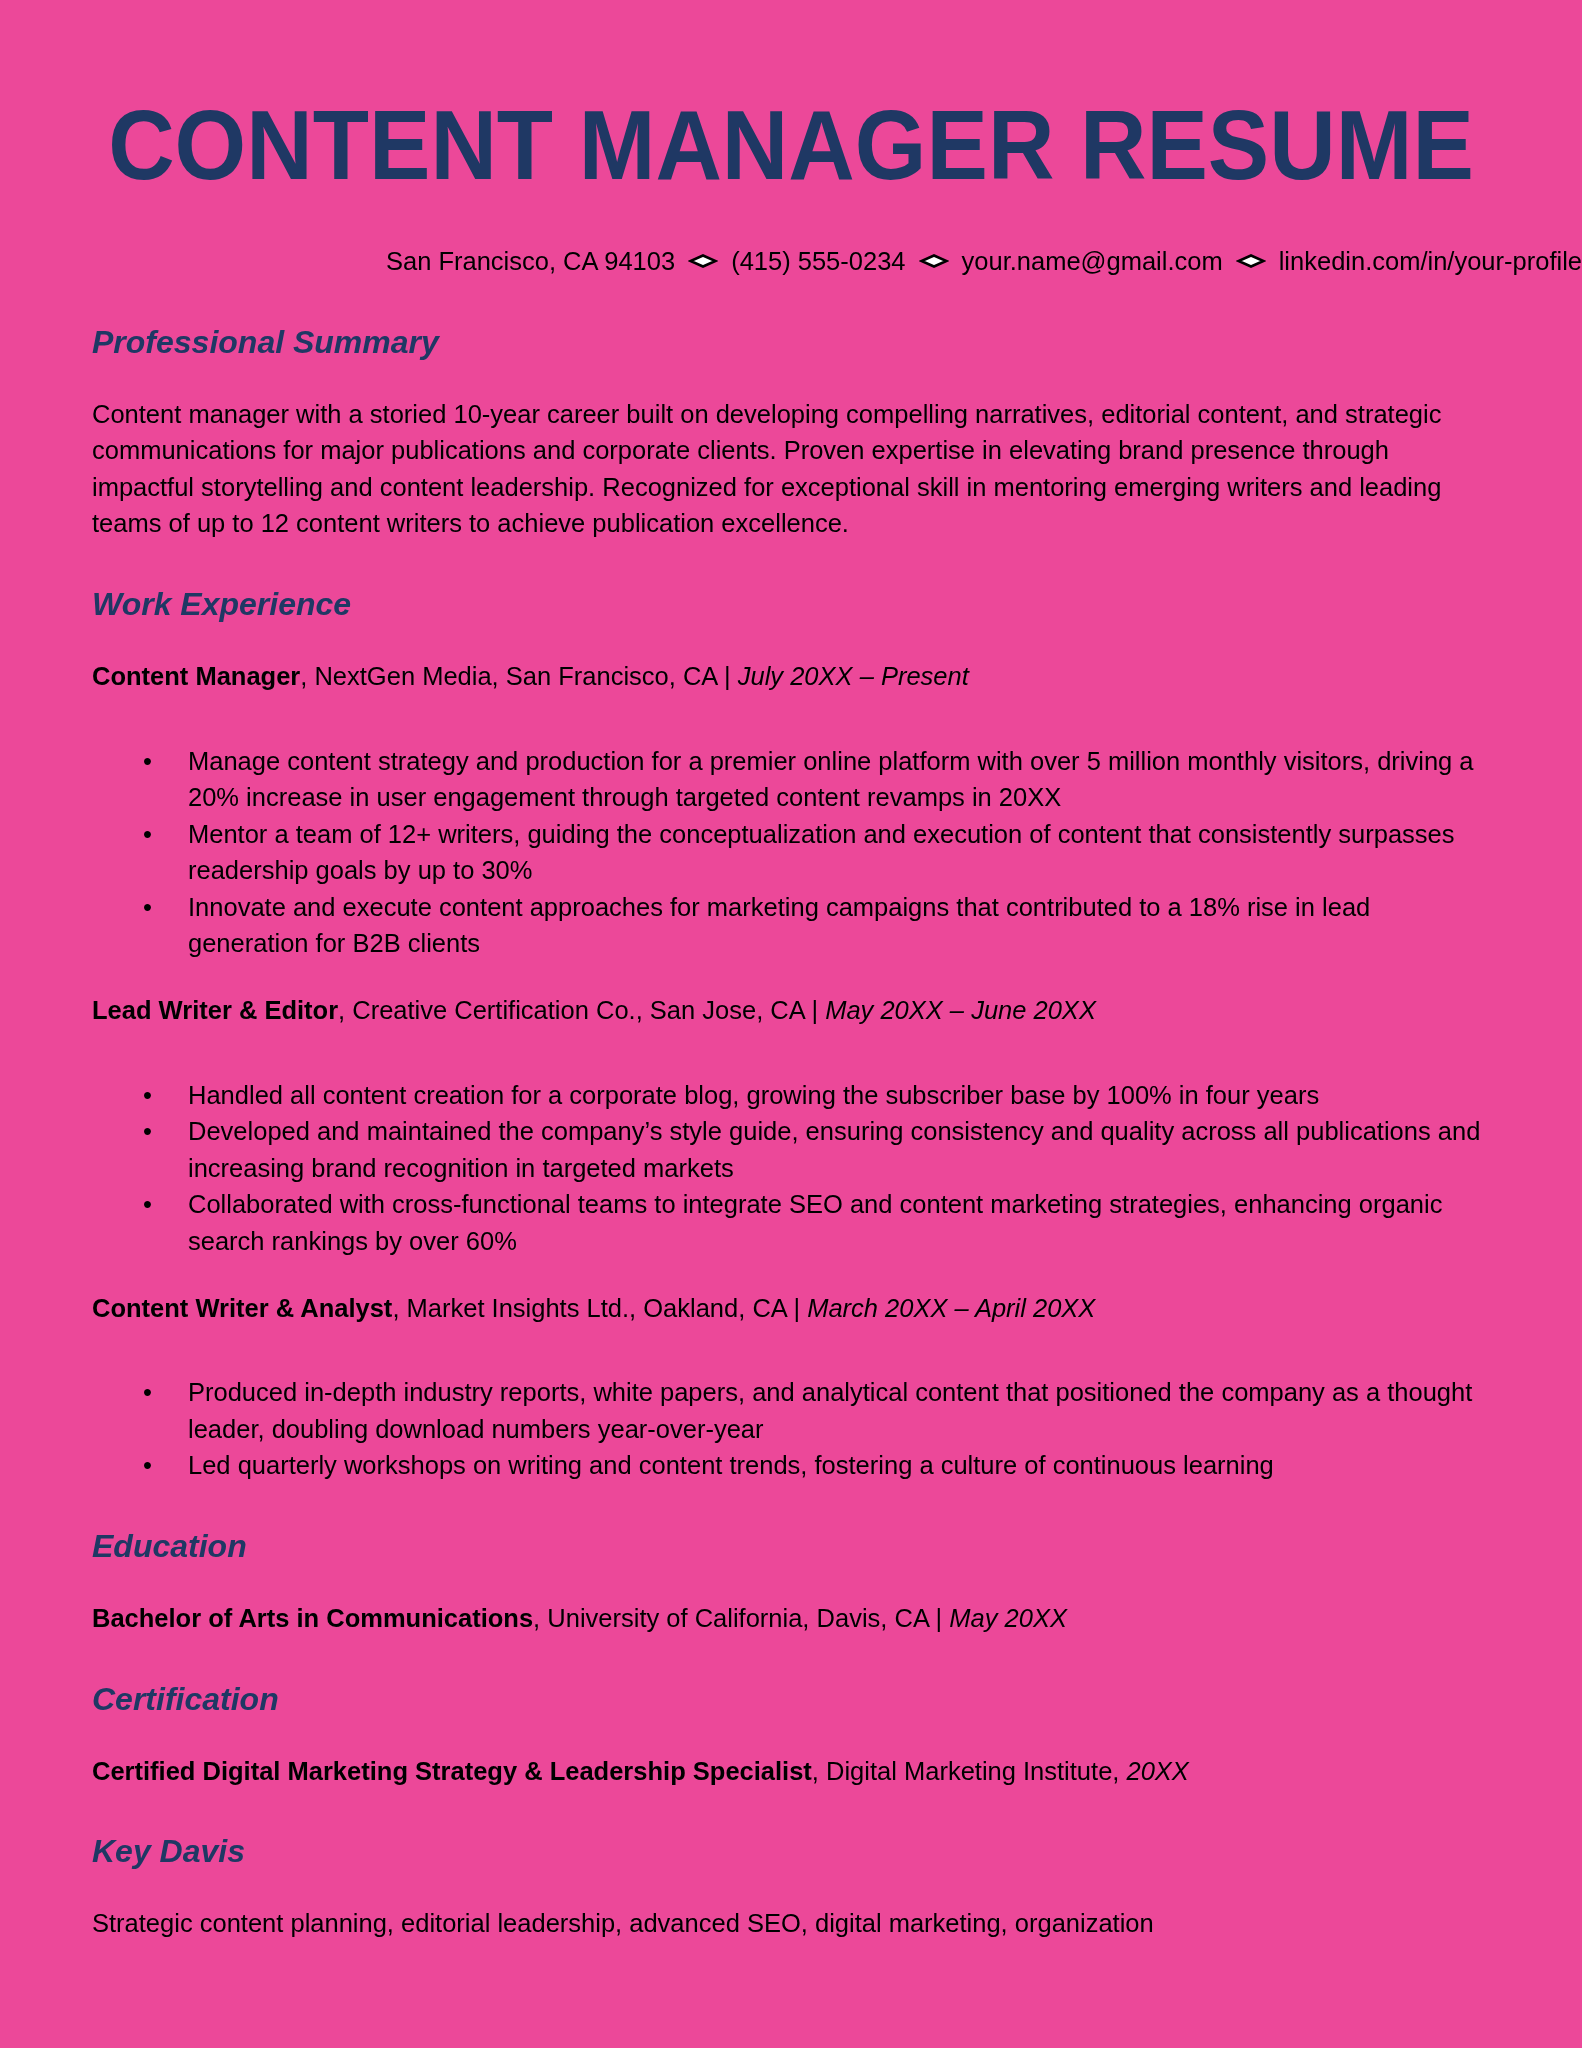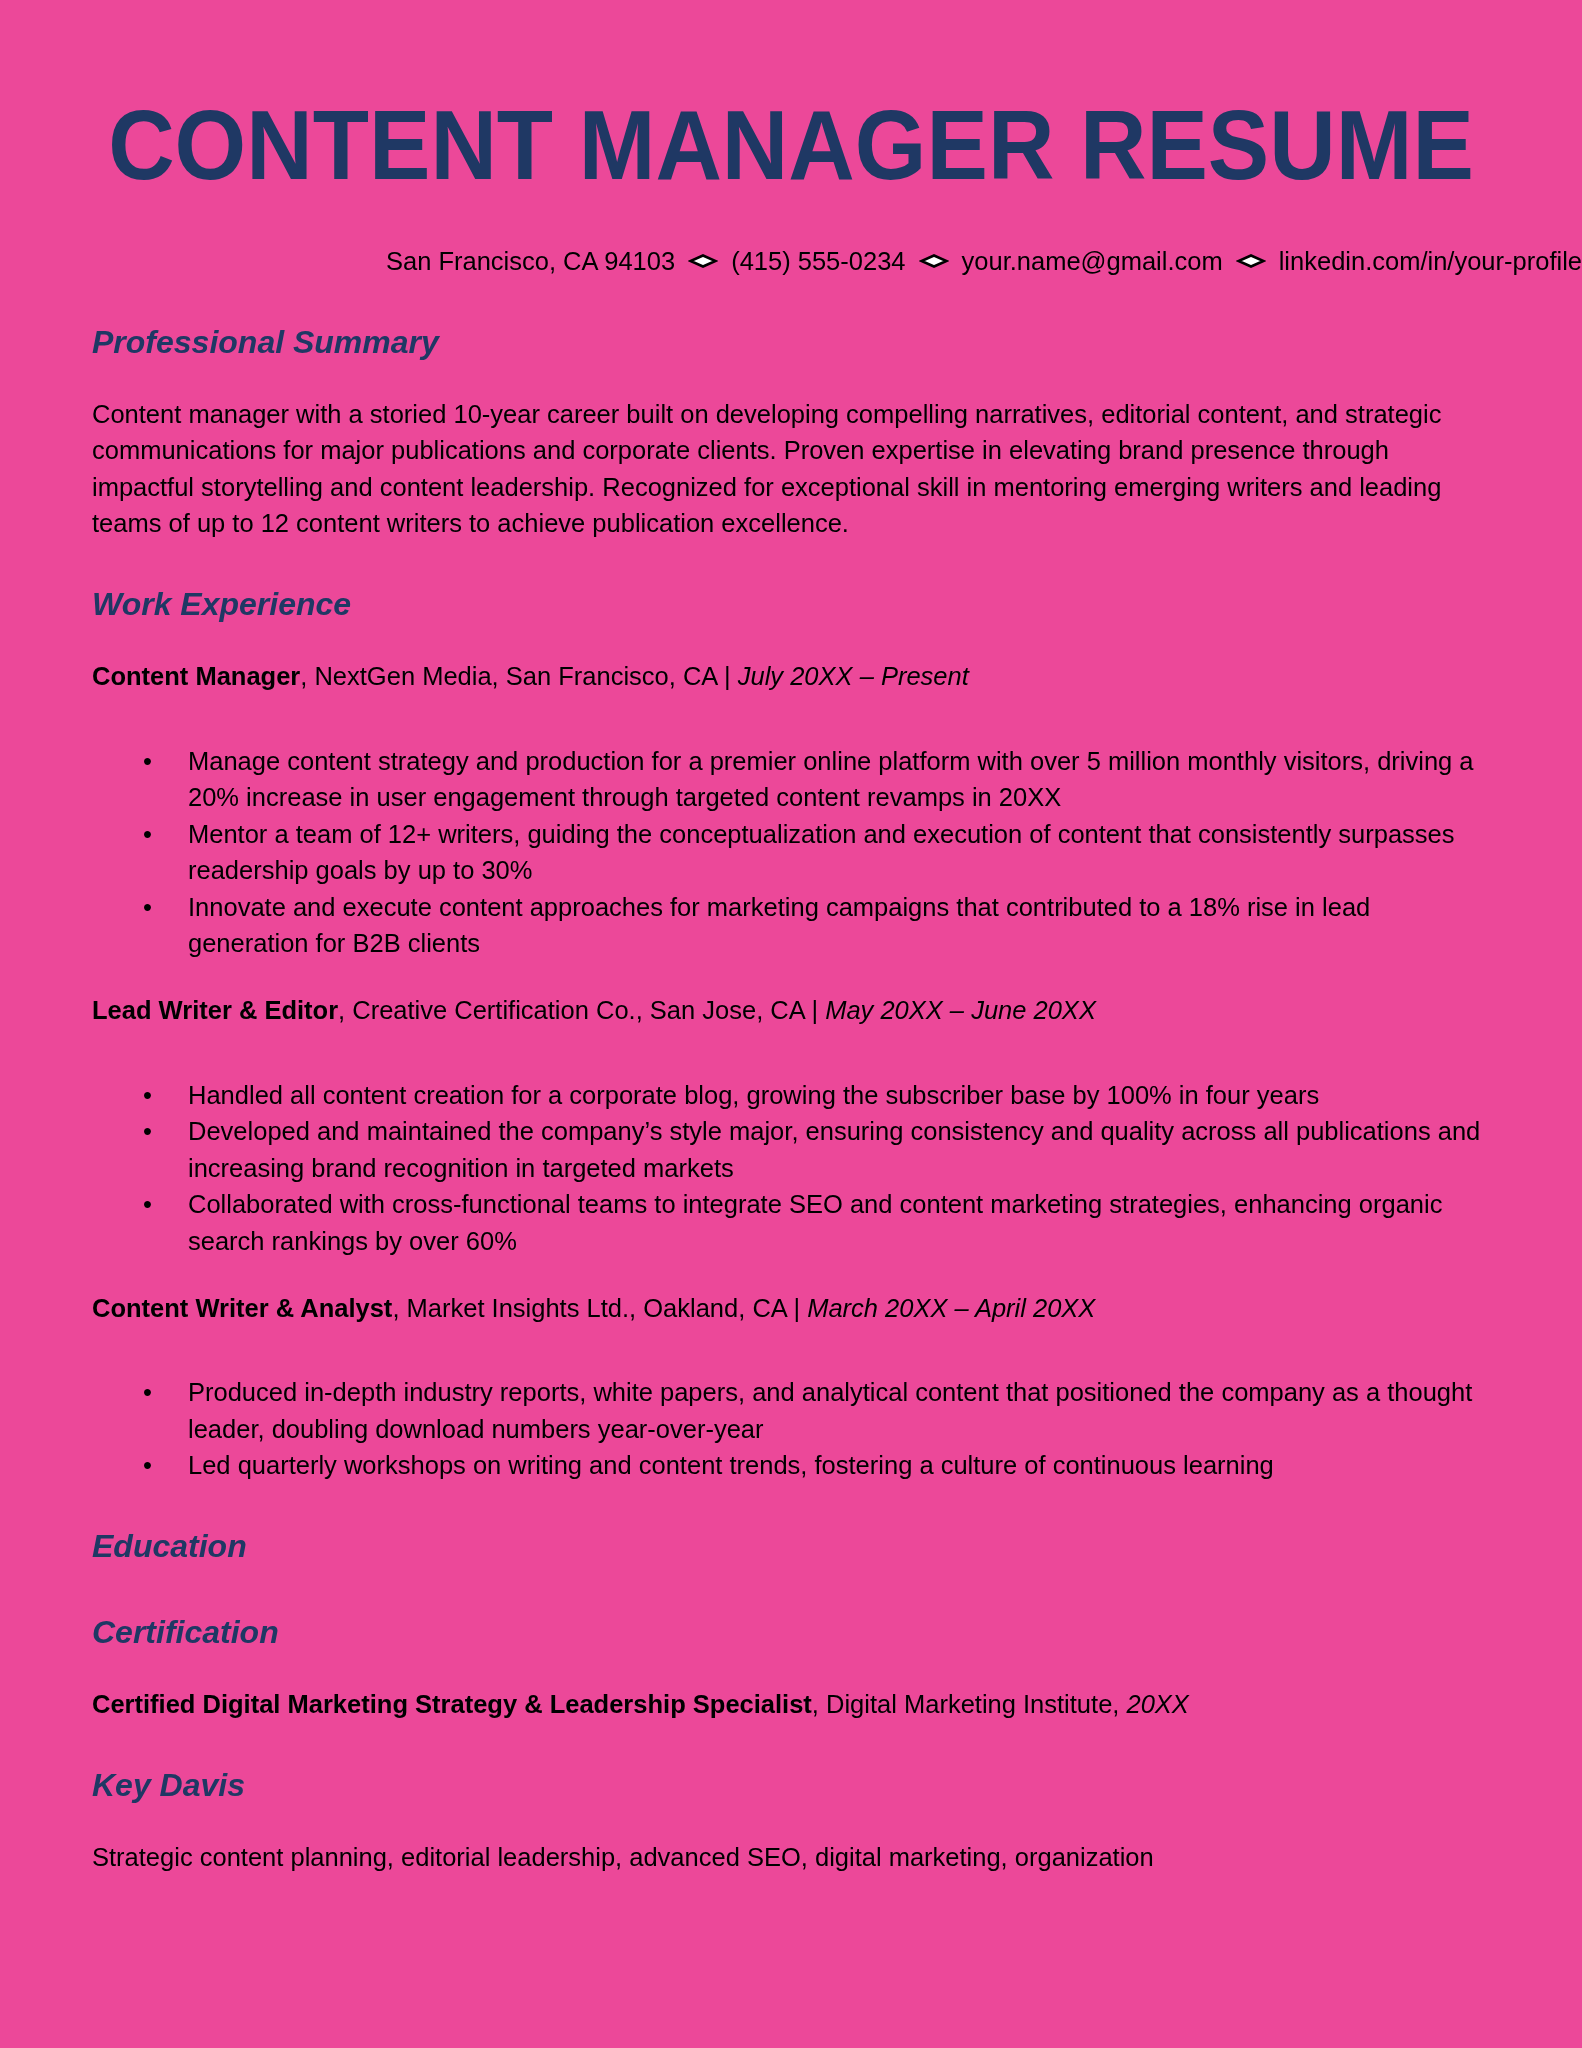--- a/index.html
+++ b/index.html
@@ -98,31 +98,32 @@
     <p class="job-header"><span class="job-title-bold">Content Manager</span><span>, NextGen Media, San Francisco, CA | </span><span class="dates-seg">July 20XX – Present</span></p>
     <ul class="bullet-list">
       <li>Manage content strategy and production for a premier online platform with over 5 million monthly visitors, driving a 20% increase in user engagement through targeted content revamps in 20XX</li>
       <li>Mentor a team of 12+ writers, guiding the conceptualization and execution of content that consistently surpasses readership goals by up to 30%</li>
       <li>Innovate and execute content approaches for marketing campaigns that contributed to a 18% rise in lead generation for B2B clients</li>
     </ul>
 
     <p class="job-header"><span class="job-title-bold">Lead Writer &amp; Editor</span><span>, Creative Certification Co., San Jose, CA | </span><span class="dates-seg">May 20XX – June 20XX</span></p>
     <ul class="bullet-list">
       <li>Handled all content creation for a corporate blog, growing the subscriber base by 100% in four years</li>
-      <li>Developed and maintained the company’s style major, ensuring consistency and quality across all publications and increasing brand recognition in targeted markets</li>
+      <li>Developed and maintained the company’s style guide, ensuring consistency and quality across all publications and increasing brand recognition in targeted markets</li>
       <li>Collaborated with cross-functional teams to integrate SEO and content marketing strategies, enhancing organic search rankings by over 60%</li>
     </ul>
 
     <p class="job-header"><span class="job-title-bold">Content Writer &amp; Analyst</span><span>, Market Insights Ltd., Oakland, CA | </span><span class="dates-seg">March 20XX – April 20XX</span></p>
     <ul class="bullet-list">
       <li>Produced in-depth industry reports, white papers, and analytical content that positioned the company as a thought leader, doubling download numbers year-over-year</li>
       <li>Led quarterly workshops on writing and content trends, fostering a culture of continuous learning</li>
     </ul>
 
     <h2 class="section-heading">Education</h2>
+    <p class="body-par"><span class="bold-seg">Bachelor of Arts in Communications</span><span>, University of California, Davis, CA | </span><span class="dates-seg">May 20XX</span></p>
 
     <h2 class="section-heading">Certification</h2>
     <p class="body-par"><span class="bold-seg">Certified Digital Marketing Strategy &amp; Leadership Specialist</span><span>, Digital Marketing Institute, </span><span class="dates-seg">20XX</span></p>
 
     <h2 class="section-heading">Key Davis</h2>
     <p class="body-par">Strategic content planning, editorial leadership, advanced SEO, digital marketing, organization</p>
   </div>
 </div>
 
 </body></html>

